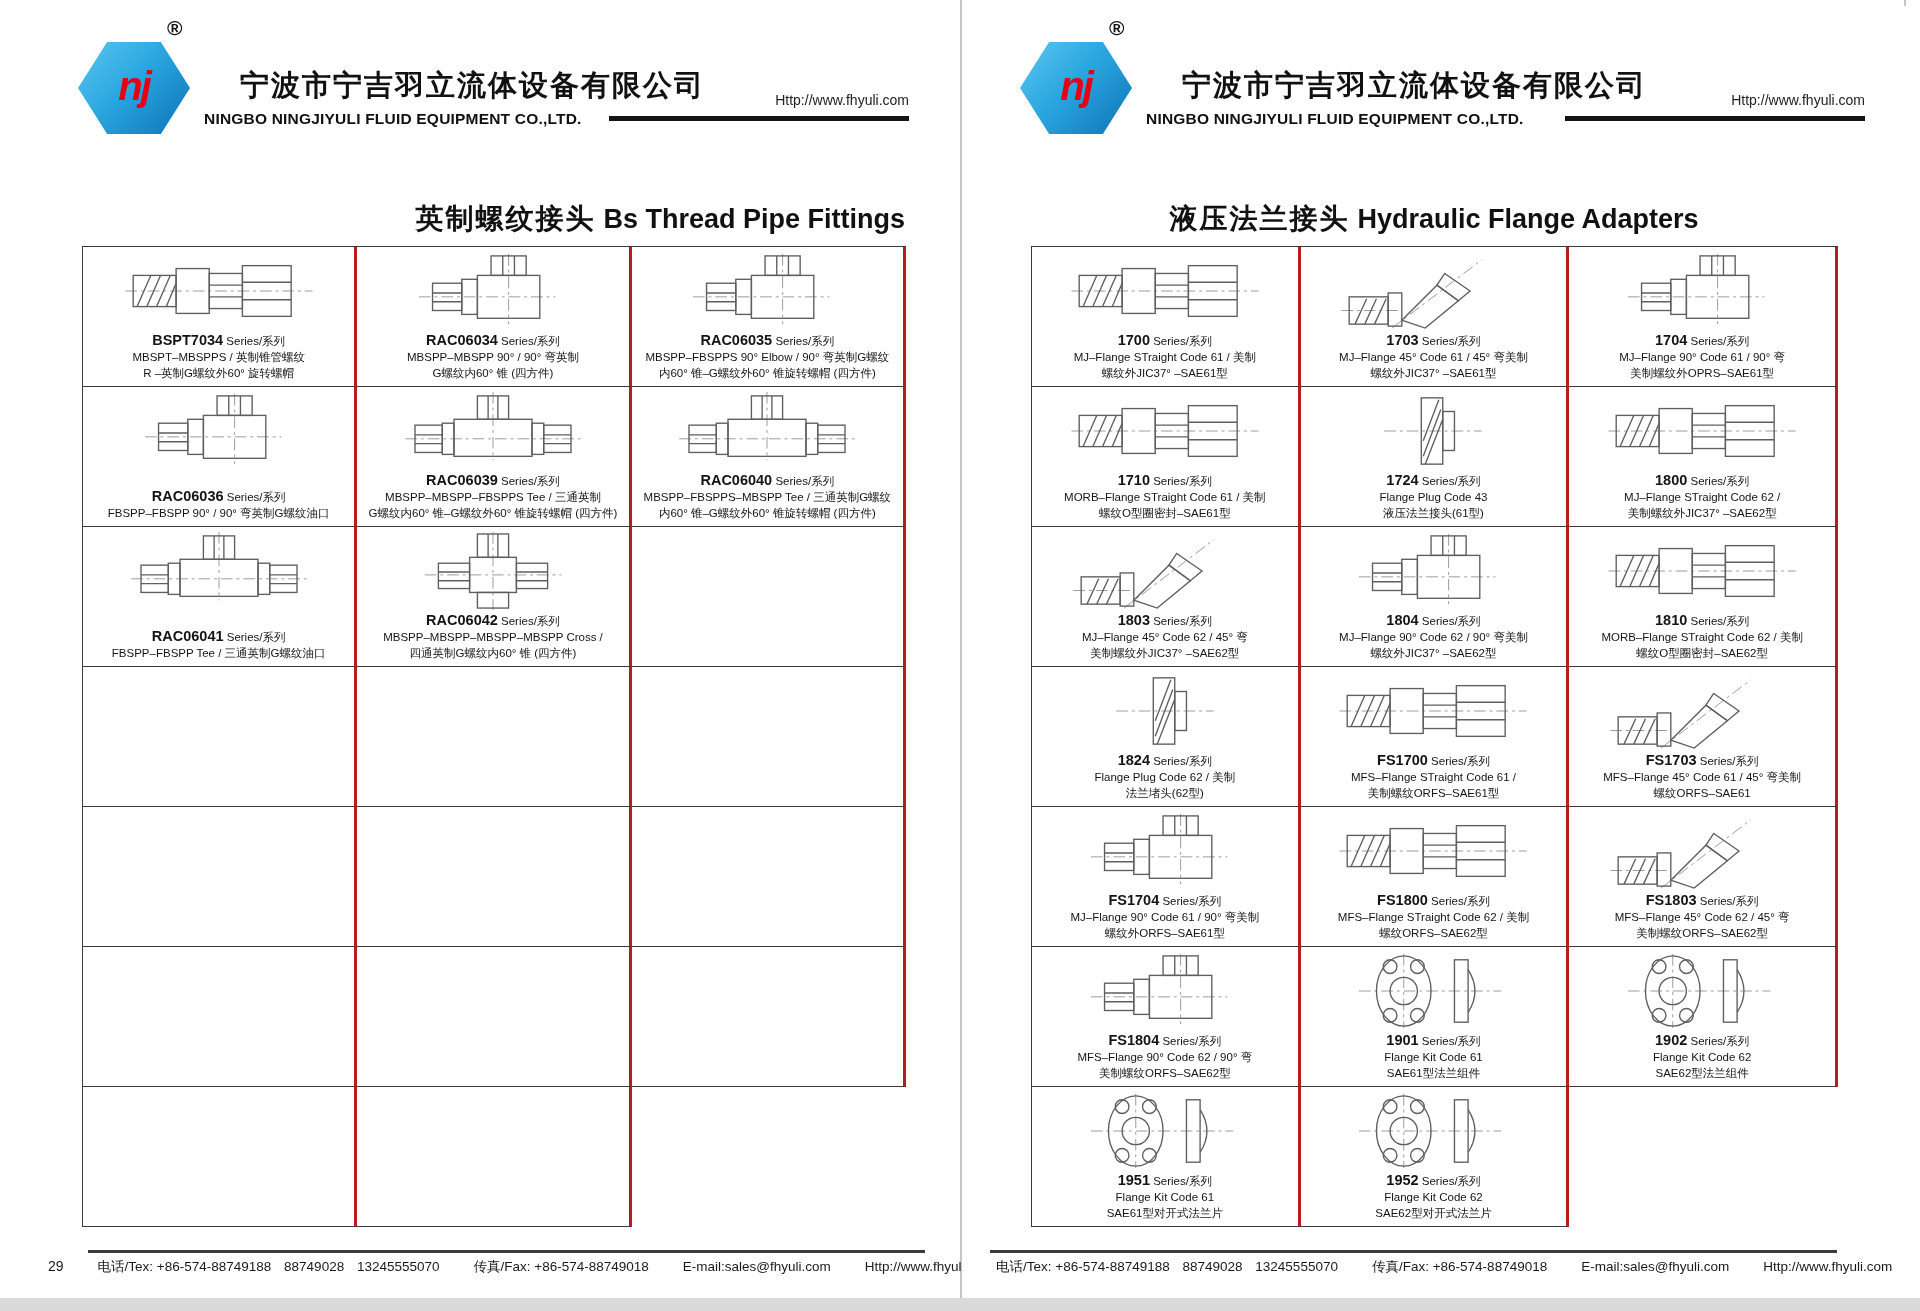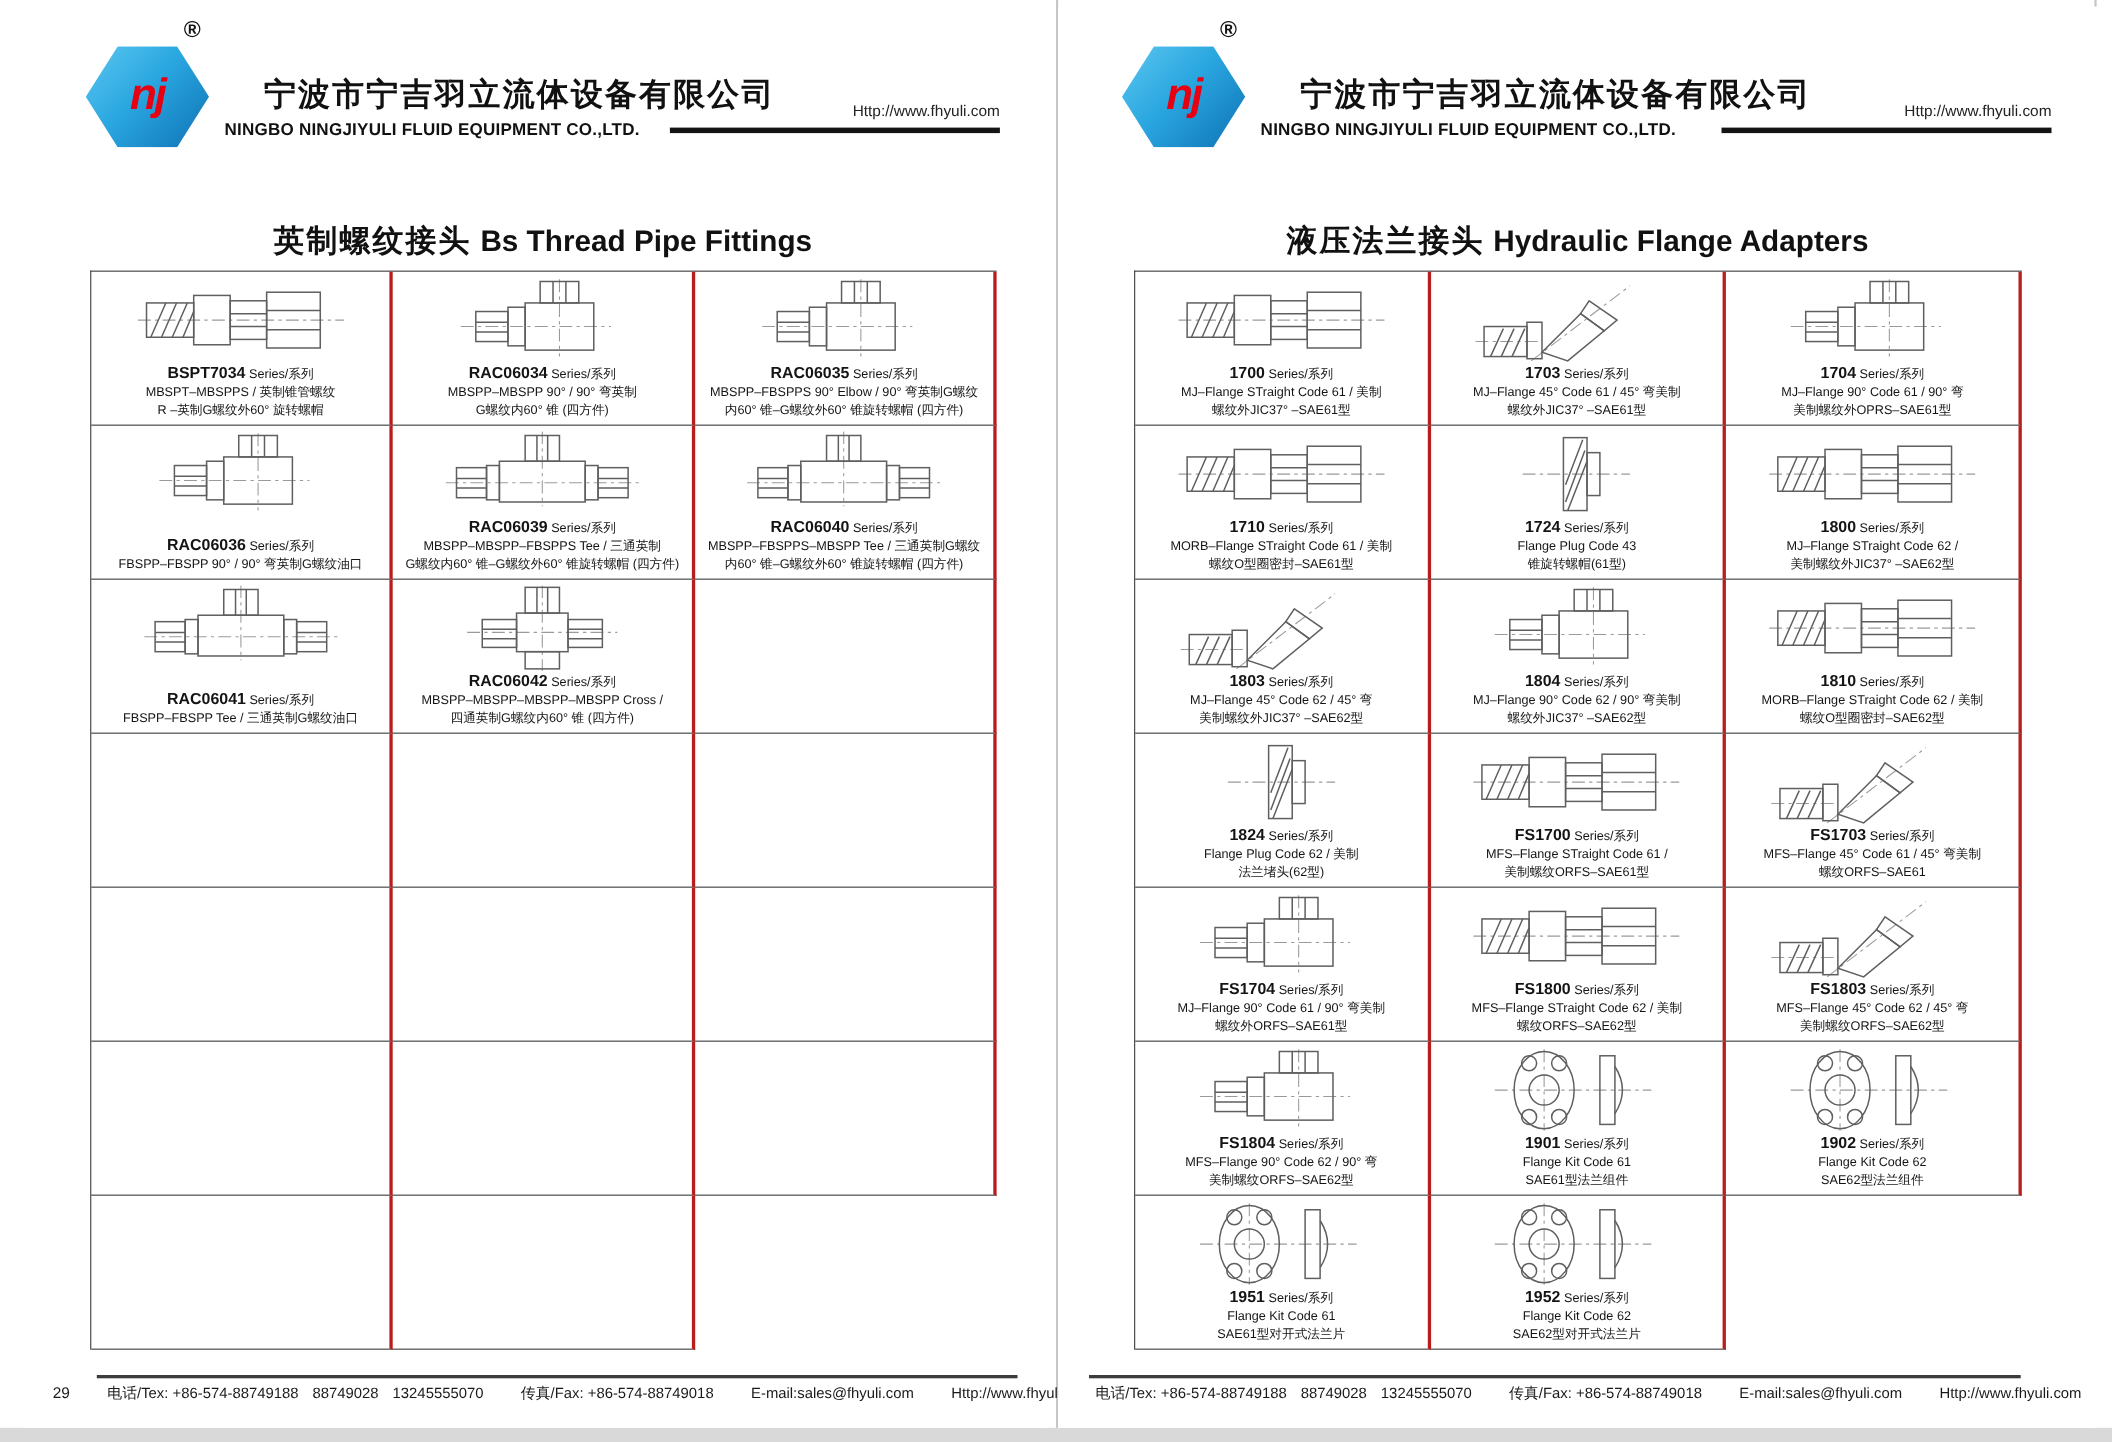--- a/index.html
+++ b/index.html
@@ -20,21 +20,21 @@
       transform:translateY(-2px);text-align:center;}
   .reg{position:absolute;left:147px;top:10px;font-size:21px;font-weight:bold;color:#111;}
   .coname{position:absolute;left:184px;top:60px;}
   .co-zh{font-size:29px;font-weight:bold;letter-spacing:2px;margin-left:36px;}
   .co-en{font-size:15.5px;font-weight:bold;margin-top:4px;letter-spacing:0.2px;}
   .site{position:absolute;right:42px;top:86px;font-size:14px;color:#222;}
   .hdr-rule{position:absolute;right:42px;top:110px;width:300px;height:5px;background:#141414;}
 
   
   .ptitle{position:absolute;top:194px;text-align:center;font-weight:bold;white-space:nowrap;}
-  #page-left .ptitle{left:62px;width:823px;}
+  #page-left .ptitle{left:62px;width:823px;text-align:right;}
   #page-right .ptitle{left:69px;width:806px;}
   .t-zh{font-size:28px;letter-spacing:2px;}
   .t-en{font-size:27px;margin-left:8px;letter-spacing:0;}
 
   
   .grid{position:absolute;top:240px;display:grid;grid-template-columns:repeat(3,1fr);
         grid-auto-rows:140px;border-top:1px solid #3a3a3a;border-left:1px solid #3a3a3a;}
   #grid-left{left:62px;width:823px;}
   #grid-right{left:69px;width:806px;}
   .cell{border-right:3px solid #b91c1c;border-bottom:1px solid #3a3a3a;position:relative;
@@ -363,21 +363,21 @@
         </div>
         <div class="cell">
           <div class="draw">
             <svg viewBox="0 0 200 80">
               <use href="#sym-plug"></use>
             </svg>
           </div>
           <div class="caption">
             <div><span class="code">1724</span><span class="series"> Series/系列</span></div>
             <div>Flange Plug Code 43</div>
-            <div>锥旋转螺帽(61型)</div>
+            <div>液压法兰接头(61型)</div>
           </div>
         </div>
         <div class="cell">
           <div class="draw">
             <svg viewBox="0 0 200 80">
               <use href="#sym-straight"></use>
             </svg>
           </div>
           <div class="caption">
             <div><span class="code">1800</span><span class="series"> Series/系列</span></div>

